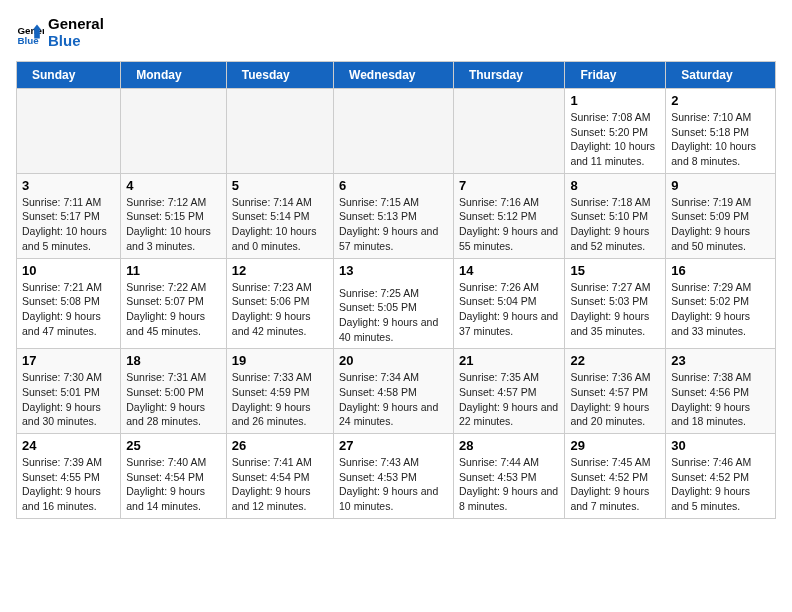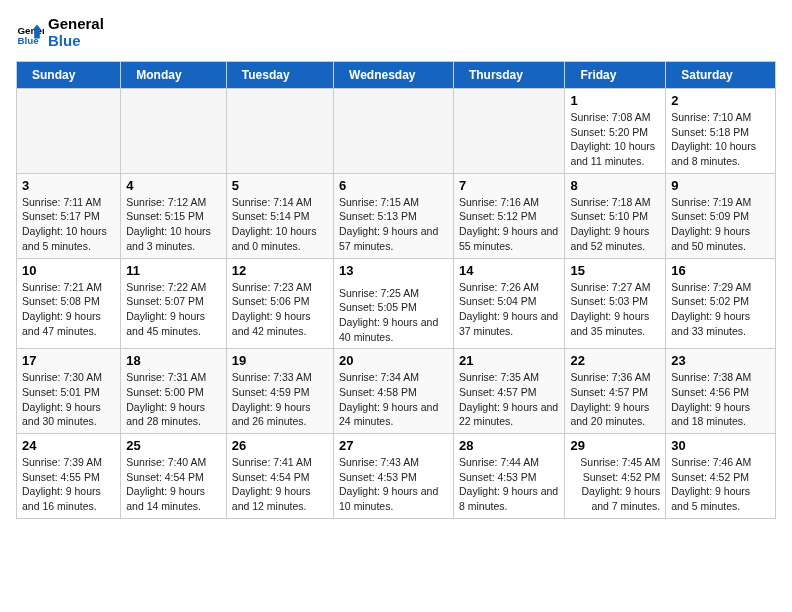--- a/index.html
+++ b/index.html
@@ -284,21 +284,21 @@
 Daylight: 9 hours and 10 minutes.</div>
         </td>
         <td>
           <span class="day-number">28</span>
           <div class="day-info" style="white-space: pre-line;">Sunrise: 7:44 AM
 Sunset: 4:53 PM
 Daylight: 9 hours and 8 minutes.</div>
         </td>
         <td>
           <span class="day-number">29</span>
-          <div class="day-info" style="white-space: pre-line; text-align: right;">Sunrise: 7:45 AM
+          <div class="day-info" style="white-space: pre-line;">Sunrise: 7:45 AM
 Sunset: 4:52 PM
 Daylight: 9 hours and 7 minutes.</div>
         </td>
         <td>
           <span class="day-number">30</span>
           <div class="day-info" style="white-space: pre-line;">Sunrise: 7:46 AM
 Sunset: 4:52 PM
 Daylight: 9 hours and 5 minutes.</div>
         </td>
       </tr>

